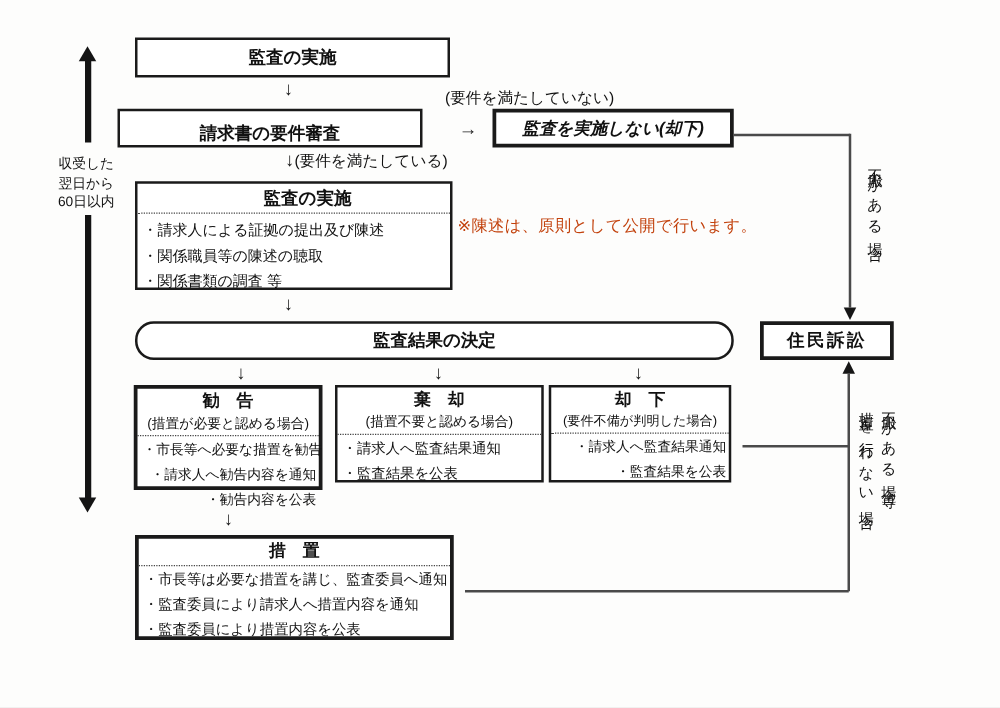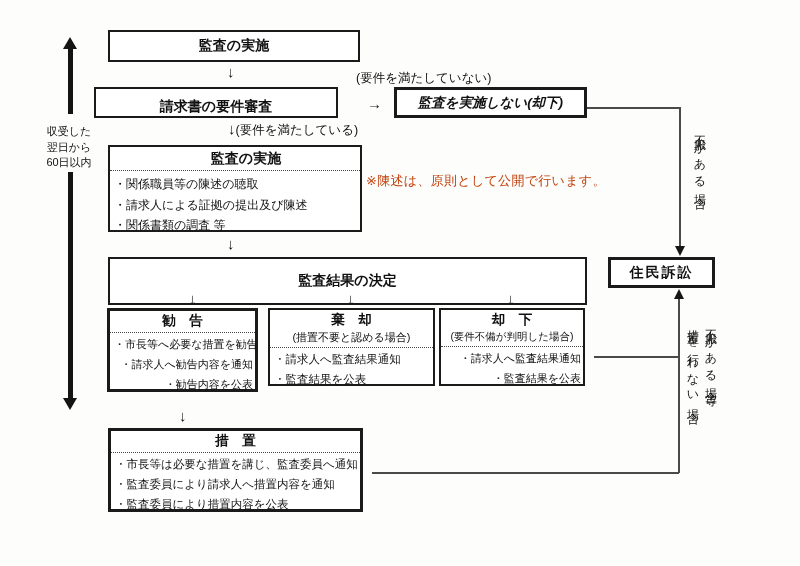--- a/index.html
+++ b/index.html
@@ -72,40 +72,41 @@
   </div>
 
   <div class="lbl" style="left:228px;top:121px;">
     <span class="arrow" style="position:static;font-size:15px;">↓</span><span>(要件を満たしている)</span>
   </div>
 
   <div class="box" style="left:108px;top:145px;width:254px;height:87px;">
     <div class="btitle" style="padding-top:3px;padding-left:22px;">監査の実施</div>
     <div class="dotted"></div>
     <div class="items big">
+      <div>・請求人による証拠の提出及び陳述</div>
       <div>・関係職員等の陳述の聴取</div>
-      <div>・請求人による証拠の提出及び陳述</div>
       <div>・関係書類の調査 等</div>
     </div>
   </div>
 
   <div class="note" style="left:366px;top:172px;">※陳述は、原則として公開で行います。</div>
 
   <div class="arrow" style="left:227px;top:236px;">↓</div>
 
-  <div class="box cbox" style="left:108px;top:257px;width:479px;height:48px;">
+  <div class="box cbox" style="left:108px;top:257px;width:479px;height:31px;border-radius:15px;">
     <div class="btitle">監査結果の決定</div>
   </div>
 
   <div class="arrow" style="left:189px;top:291px;">↓</div>
   <div class="arrow" style="left:347px;top:291px;">↓</div>
   <div class="arrow" style="left:507px;top:291px;">↓</div>
 
   <div class="box thick" style="left:107px;top:308px;width:151px;height:84px;">
     <div class="btitle sm" style="padding-top:1px;">勧　告</div>
+    <div class="cond">(措置が必要と認める場合)</div>
     <div class="dotted"></div>
     <div class="items tight" style="padding-top:1px;">
       <div>・市長等へ必要な措置を勧告</div>
       <div>・請求人へ勧告内容を通知</div>
       <div>・勧告内容を公表</div>
     </div>
   </div>
 
   <div class="box" style="left:268px;top:308px;width:167px;height:78px;">
     <div class="btitle sm" style="padding-top:1px;">棄　却</div>

